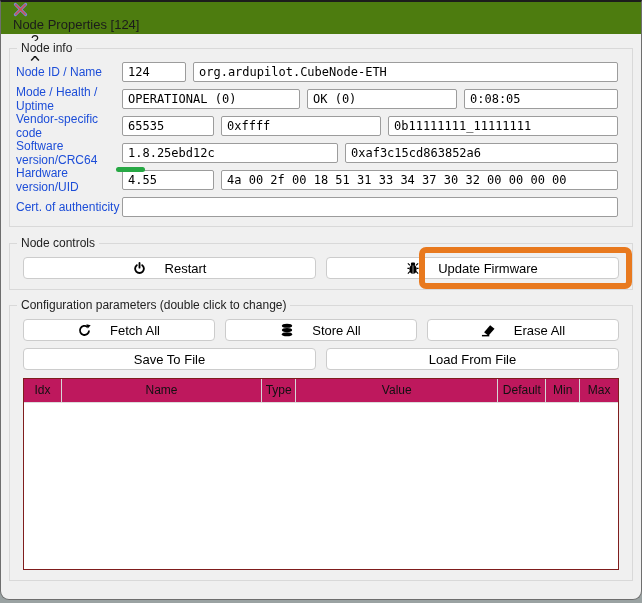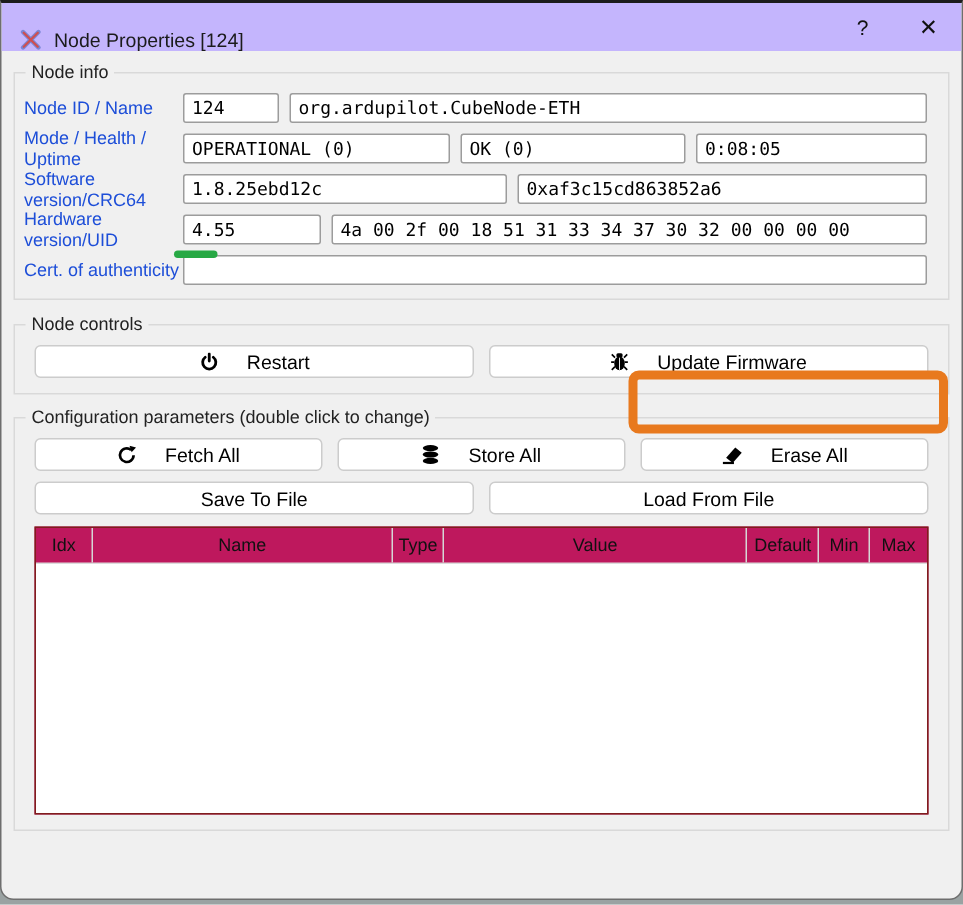--- a/index.html
+++ b/index.html
@@ -14,23 +14,24 @@
     position:absolute;left:0;top:0;width:642px;height:600px;
     box-sizing:border-box;
     background:#f0f0f0;
     border:1px solid #6e6e6e;
     border-top:2px solid #1c1c1c;
     border-radius:0 0 9px 9px;
     overflow:hidden;
   }
   
   .titlebar{
-    height:32px;background:#c4b5fd;
-    display:flex;align-items:flex-end;
+    height:32px;background:#4d7c0f;
+    display:flex;align-items:flex-start;
     padding:0 0 0 12px;
+    flex-direction:column;
   }
   .app-icon{width:15px;height:15px;flex:0 0 auto;margin-right:8px;}
   .title-text{font-size:13px;color:#1b1b1b;flex:1 1 auto;}
   .tb-btn{
     width:44px;height:32px;display:flex;align-items:center;justify-content:center;
     font-size:14px;color:#111;cursor:default;
   }
   .tb-close{font-size:15px;}
   
   .groupbox{
@@ -131,20 +132,26 @@
       <div class="field f-grow">org.ardupilot.CubeNode-ETH</div>
     </div>
 
     <div class="info-row">
       <div class="info-label">Mode / Health / Uptime</div>
       <div class="field w178">OPERATIONAL (0)</div>
       <div class="field w150">OK (0)</div>
       <div class="field f-grow">0:08:05</div>
     </div>
 
+    <div class="info-row">
+      <div class="info-label">Vendor-specific code</div>
+      <div class="field w92">65535</div>
+      <div class="field w160">0xffff</div>
+      <div class="field f-grow">0b11111111_11111111</div>
+    </div>
 
     <div class="info-row">
       <div class="info-label">Software version/CRC64</div>
       <div class="field w260">1.8.25ebd12c</div>
       <div class="field f-grow">0xaf3c15cd863852a6</div>
     </div>
 
     <div class="info-row">
       <div class="info-label">Hardware version/UID</div>
       <div class="field w92">4.55</div>

